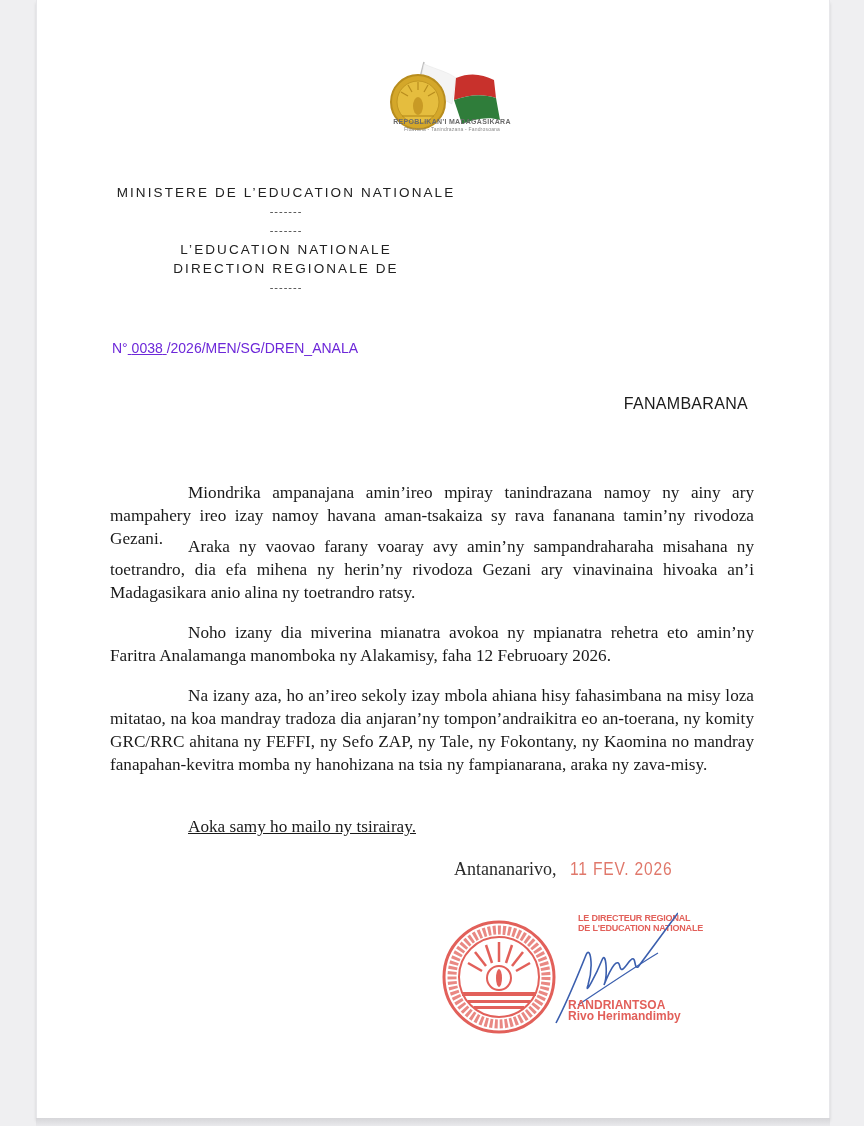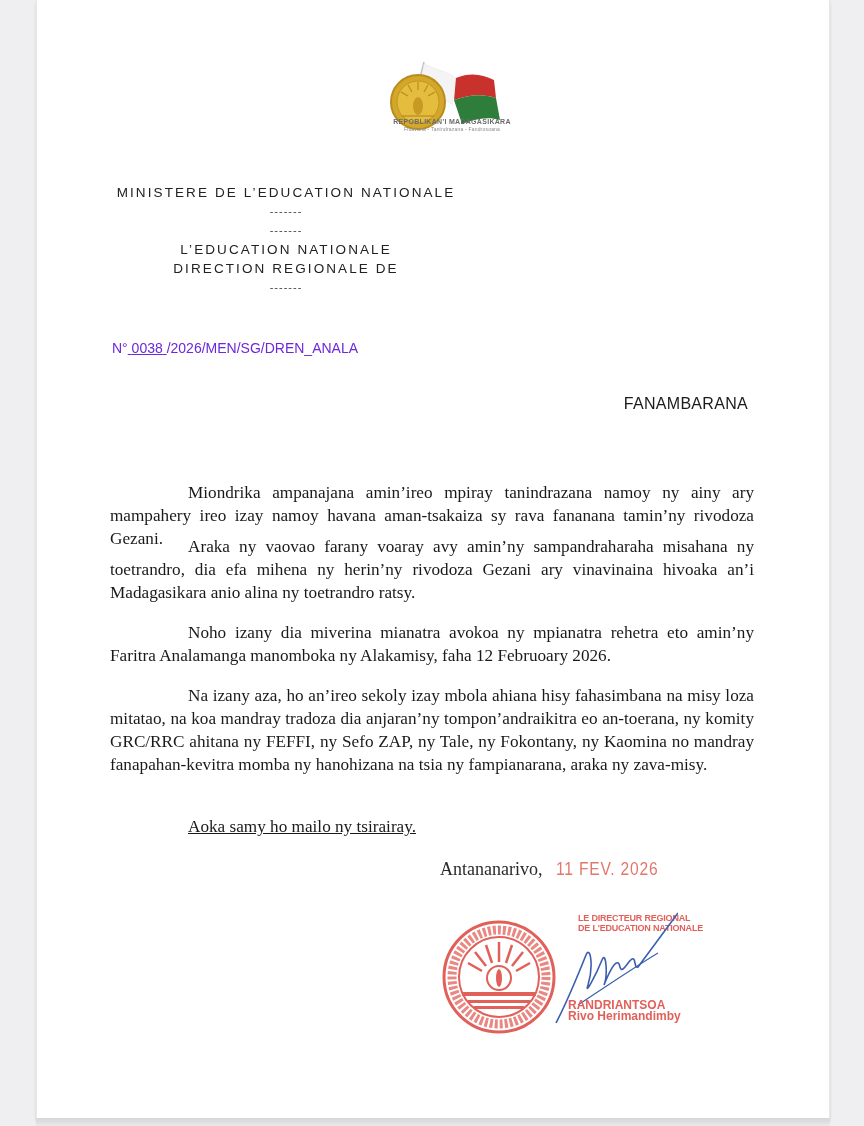--- a/index.html
+++ b/index.html
@@ -50,21 +50,21 @@
   .body-text p { margin: 0; text-indent: 78px; }
   .p1 { top: 467px; margin-top: 14px; }
   .p2 { top: 535px; }
   .p3 { top: 621px; }
   .p4 { top: 684px; font-family: Liberation Serif, serif; }
   .p5 { top: 815px; text-decoration: underline; }
 
   .place-date {
     position: absolute; left: 440px; top: 858px; white-space: nowrap;
   }
-  .place { font-family: "Liberation Serif", serif; font-size: 18px; color: #2a2a2a; }
+  .place { font-family: "Liberation Serif", serif; font-size: 18px; color: #2a2a2a; margin-left: 14px; }
   .date-stamp {
     font-family: "Liberation Sans", sans-serif; font-size: 19px; color: #e0786b; letter-spacing: 1px;
     margin-left: 10px; display: inline-block; transform: scaleX(0.82); transform-origin: left;
   }
   .seal { position: absolute; left: 440px; top: 918px; width: 118px; height: 118px; }
   .signature { position: absolute; left: 548px; top: 905px; width: 130px; height: 120px; }
   .dir-title {
     position: absolute; left: 578px; top: 913px; width: 140px;
     font-family: "Liberation Sans", sans-serif; font-size: 9px; font-weight: bold; color: #e2605a;
     line-height: 10px; letter-spacing: -0.2px;

